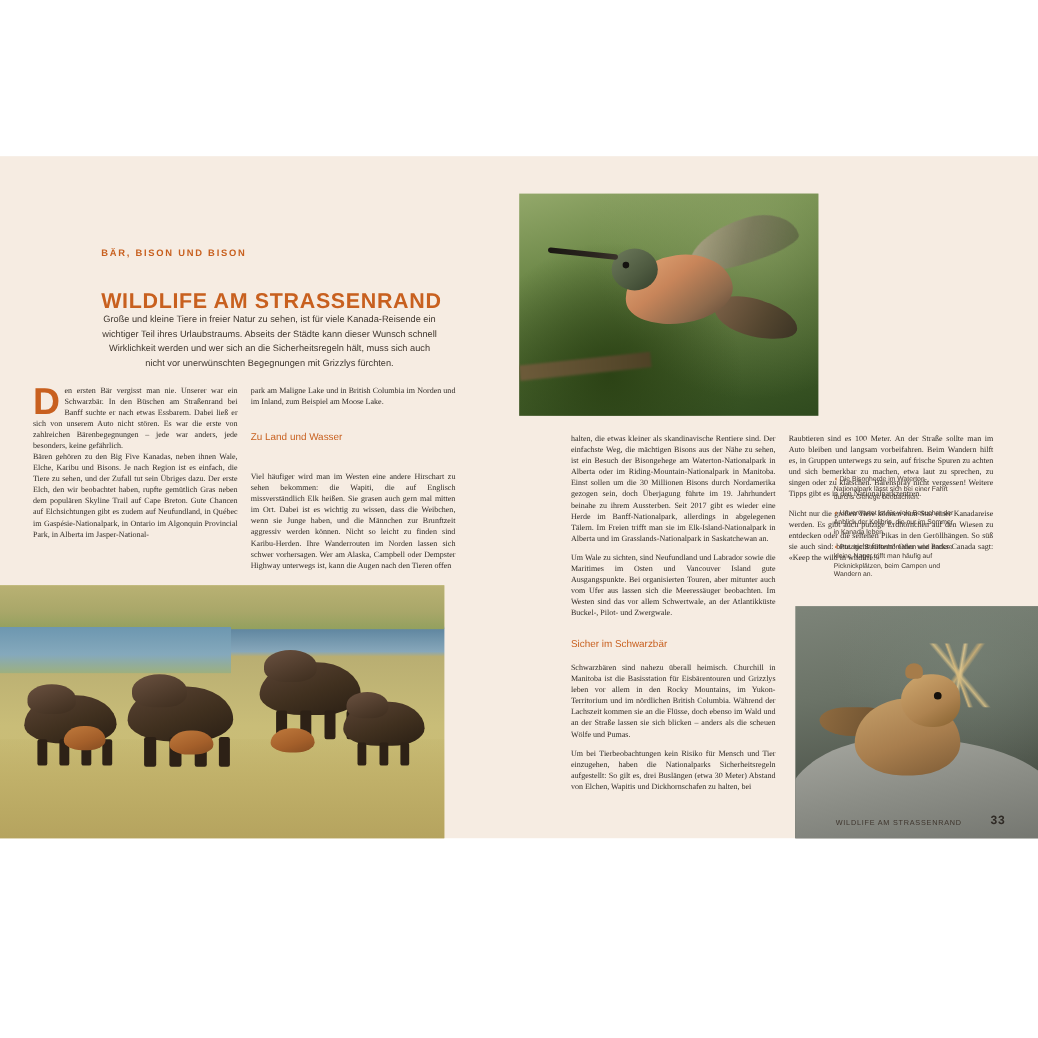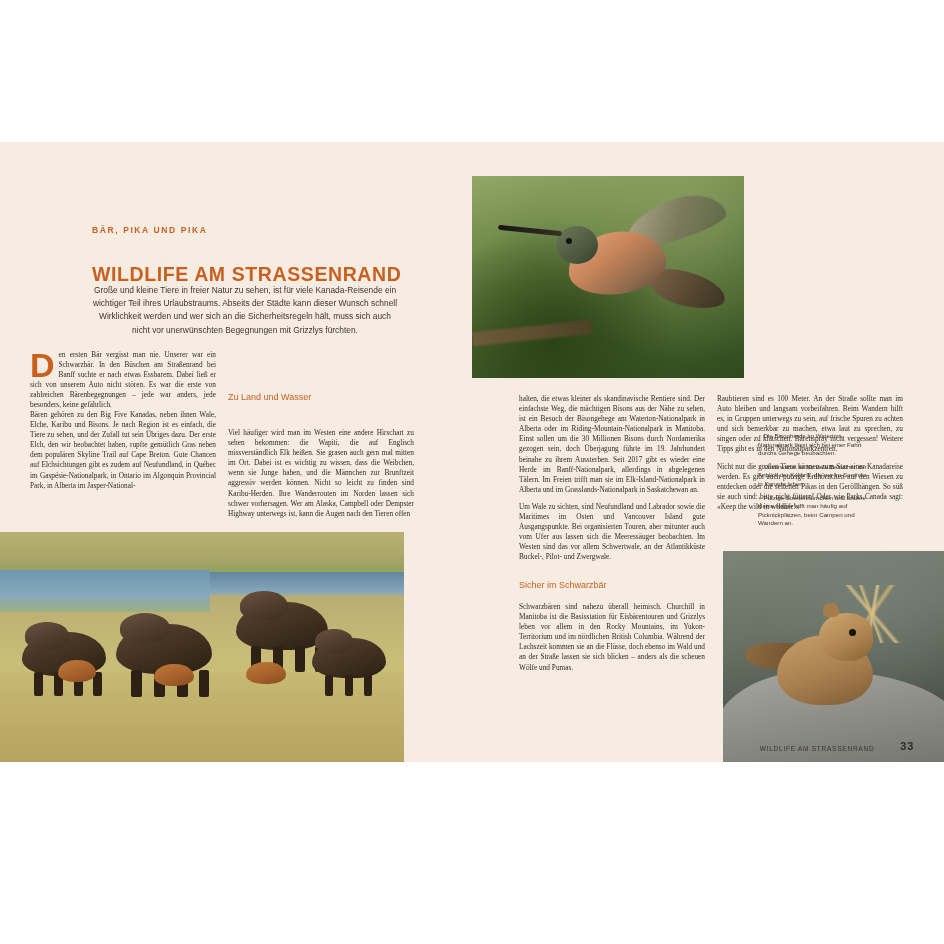--- a/index.html
+++ b/index.html
@@ -452,45 +452,49 @@
     <div class="img photo-squirrel">
       <div class="sq-rock"></div>
       <div class="sq-tail"></div>
       <div class="sq-body"></div>
       <div class="sq-grass"></div>
       <div class="sq-head"></div>
       <div class="sq-ear"></div>
       <div class="sq-eye"></div>
     </div>
 
-    <div class="kicker">BÄR, PIKA UND PIKA</div>
+    <div class="kicker">BÄR, BISON UND BISON</div>
     <h1 class="headline">WILDLIFE AM STRASSENRAND</h1>
     <div class="standfirst">Große und kleine Tiere in freier Natur zu sehen, ist für viele Kanada-Reisende ein wichtiger Teil ihres Urlaubstraums. Abseits der Städte kann dieser Wunsch schnell Wirklichkeit werden und wer sich an die Sicherheitsregeln hält, muss sich auch nicht vor unerwünschten Begegnungen mit Grizzlys fürchten.</div>
 
     <div class="col dropcapcol">
       <p class="noindent">
         <span class="dropcap">D</span><span>en ersten Bär vergisst man nie. Unserer war ein Schwarzbär. In den Büschen am Straßenrand bei Banff suchte er nach etwas Essbarem. Dabei ließ er sich von unserem Auto nicht stören. Es war die erste von zahlreichen Bärenbegegnungen – jede war anders, jede besonders, keine gefährlich.</span>
       </p>
     </div>
     <div class="col col1b" style="top:268px;">
       <p>Bären gehören zu den Big Five Kanadas, neben ihnen Wale, Elche, Karibu und Bisons. Je nach Region ist es einfach, die Tiere zu sehen, und der Zufall tut sein Übriges dazu. Der erste Elch, den wir beobachtet haben, rupfte gemütlich Gras neben dem populären Skyline Trail auf Cape Breton. Gute Chancen auf Elchsichtungen gibt es zudem auf Neufundland, in Québec im Gaspésie-Nationalpark, in Ontario im Algonquin Provincial Park, in Alberta im Jasper-National-</p>
     </div>
 
+    <div class="col col2">
+      <p>park am Maligne Lake und in British Columbia im Norden und im Inland, zum Beispiel am Moose Lake.</p>
+    </div>
     <div class="subhead sub-land">Zu Land und Wasser</div>
     <div class="col col2b" style="top:266px;">
       <p>Viel häufiger wird man im Westen eine andere Hirschart zu sehen bekommen: die Wapiti, die auf Englisch missverständlich Elk heißen. Sie grasen auch gern mal mitten im Ort. Dabei ist es wichtig zu wissen, dass die Weibchen, wenn sie Junge haben, und die Männchen zur Brunftzeit aggressiv werden können. Nicht so leicht zu finden sind Karibu-Herden. Ihre Wanderrouten im Norden lassen sich schwer vorhersagen. Wer am Alaska, Campbell oder Dempster Highway unterwegs ist, kann die Augen nach den Tieren offen</p>
     </div>
 
     <div class="col col3">
       <p>halten, die etwas kleiner als skandinavische Rentiere sind. Der einfachste Weg, die mächtigen Bisons aus der Nähe zu sehen, ist ein Besuch der Bisongehege am Waterton-Nationalpark in Alberta oder im Riding-Mountain-Nationalpark in Manitoba. Einst sollen um die 30 Millionen Bisons durch Nordamerika gezogen sein, doch Überjagung führte im 19. Jahrhundert beinahe zu ihrem Aussterben. Seit 2017 gibt es wieder eine Herde im Banff-Nationalpark, allerdings in abgelegenen Tälern. Im Freien trifft man sie im Elk-Island-Nationalpark in Alberta und im Grasslands-Nationalpark in Saskatchewan an.</p>
       <p>Um Wale zu sichten, sind Neufundland und Labrador sowie die Maritimes im Osten und Vancouver Island gute Ausgangspunkte. Bei organisierten Touren, aber mitunter auch vom Ufer aus lassen sich die Meeressäuger beobachten. Im Westen sind das vor allem Schwertwale, an der Atlantikküste Buckel-, Pilot- und Zwergwale.</p>
     </div>
     <div class="subhead sub-baer">Sicher im Schwarzbär</div>
     <div class="col col3b">
       <p>Schwarzbären sind nahezu überall heimisch. Churchill in Manitoba ist die Basisstation für Eisbärentouren und Grizzlys leben vor allem in den Rocky Mountains, im Yukon-Territorium und im nördlichen British Columbia. Während der Lachszeit kommen sie an die Flüsse, doch ebenso im Wald und an der Straße lassen sie sich blicken – anders als die scheuen Wölfe und Pumas.</p>
+      <p>Um bei Tierbeobachtungen kein Risiko für Mensch und Tier einzugehen, haben die Nationalparks Sicherheitsregeln aufgestellt: So gilt es, drei Buslängen (etwa 30 Meter) Abstand von Elchen, Wapitis und Dickhornschafen zu halten, bei</p>
     </div>
 
     <div class="col col4">
       <p>Raubtieren sind es 100 Meter. An der Straße sollte man im Auto bleiben und langsam vorbeifahren. Beim Wandern hilft es, in Gruppen unterwegs zu sein, auf frische Spuren zu achten und sich bemerkbar zu machen, etwa laut zu sprechen, zu singen oder zu klatschen. Bärenspray nicht vergessen! Weitere Tipps gibt es in den Nationalparkzentren.</p>
       <p>Nicht nur die großen Tiere können zum Star einer Kanadareise werden. Es gibt auch putzige Erdhörnchen auf den Wiesen zu entdecken oder die seltenen Pikas in den Geröllhängen. So süß sie auch sind: bitte nicht füttern! Oder wie Parks Canada sagt: «Keep the wild in wildlife!»</p>
     </div>
 
     <div class="caption">
       <p><span class="marker">◖</span> <span>Die Bisonherde im Waterton-Nationalpark lässt sich bei einer Fahrt durchs Gehege beobachten.</span></p>
       <p><span class="marker">◖</span> <span>Unverwartet ist für viele Besucher der Anblick der Kolibris, die nur im Sommer in Kanada leben.</span></p>

